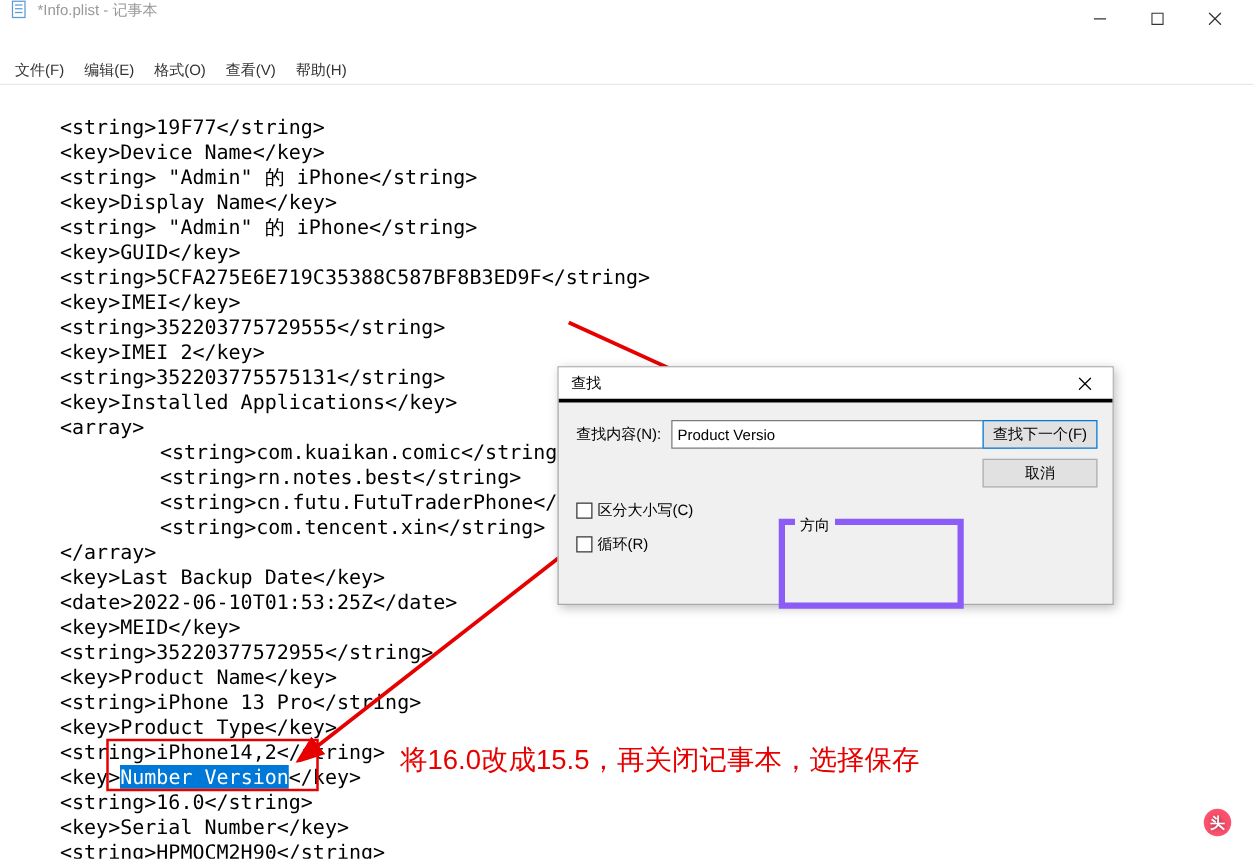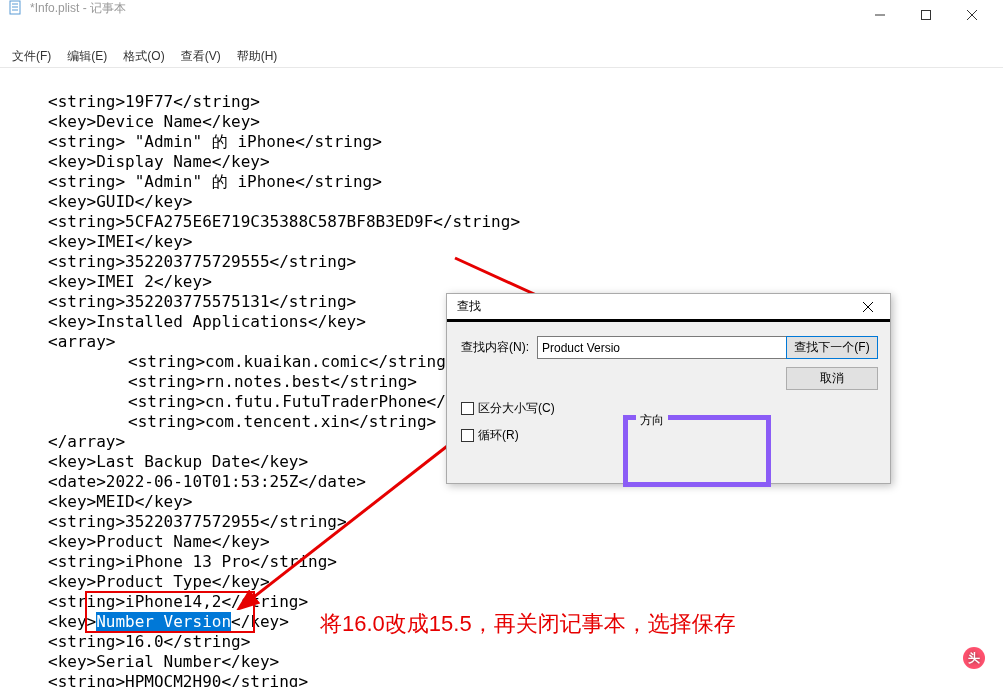--- a/index.html
+++ b/index.html
@@ -69,21 +69,20 @@
       pointer-events: none;
     }
     .annotation-text {
       position: absolute;
       left: 320px;
       top: 593px;
       color: #e60000;
       font-size: 22px;
       font-family: "Microsoft YaHei", sans-serif;
       white-space: nowrap;
-      margin-top: 16px;
     }
     .arrow {
       position: absolute;
       pointer-events: none;
     }
     .find-dialog {
       position: absolute;
       left: 446px;
       top: 293px;
       width: 445px;

